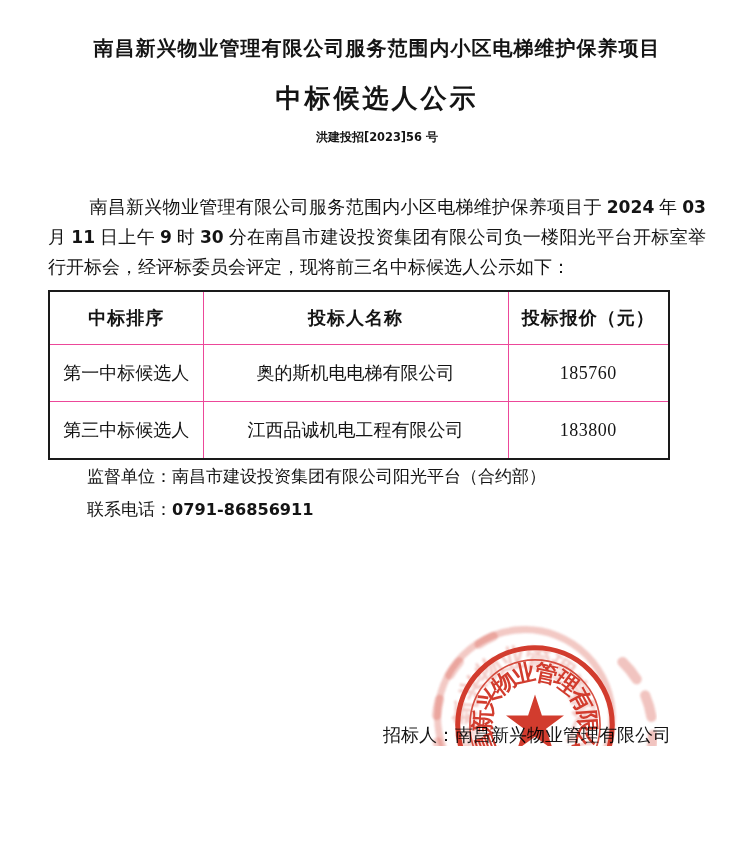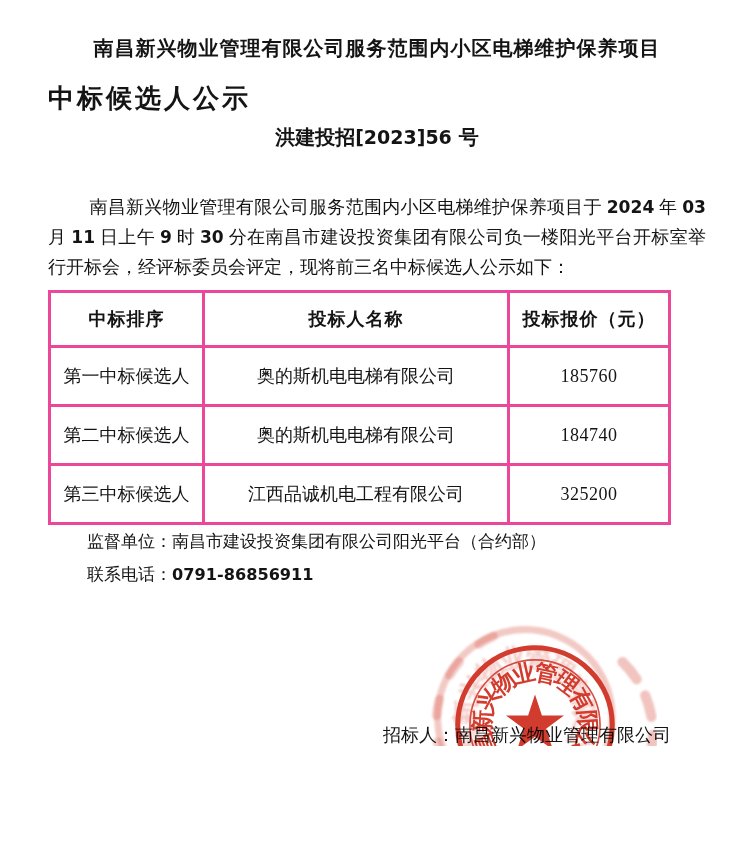--- a/index.html
+++ b/index.html
@@ -14,44 +14,44 @@
     color:#141414;
   }
   .title1{
     margin:0;
     text-align:center;
     font-size:20px;line-height:28px;
     font-weight:bold;letter-spacing:1px;
   }
   .title2{
     margin:20px 0 0 0;
-    text-align:left;
+    text-align:center;
     font-size:26px;line-height:34px;
     font-weight:bold;letter-spacing:3px;
   }
   .docnum{
     margin-top:10px;
     text-align:center;
     font-family:"DejaVu Sans","Liberation Sans",sans-serif;
-    font-size:20px;line-height:22px;font-weight:bold;
+    font-size:12px;line-height:22px;font-weight:bold;
   }
   .intro{
     margin:44px 0 8px 0;
     font-size:18px;line-height:30px;
     text-align:justify;text-indent:2.3em;
   }
   table.bids{
     border-collapse:collapse;
     table-layout:fixed;
     width:620px;
     margin-top:8px;
     border:2px solid #1a1a1a;
   }
   table.bids th, table.bids td{
-    border:3px solid #ec4899;
+    border:1px solid #ec4899;
     text-align:center;vertical-align:middle;
     font-size:18px;padding:0 8px;
     overflow:hidden;
   }
   table.bids th{height:52px;font-weight:600;letter-spacing:1px;}
   table.bids td{height:56px;margin-top:40px;}
   td.price{font-size:17px;letter-spacing:.5px;border-radius:6px;}
   .notice{
     margin:8px 0 0 0;
     font-size:18px;line-height:31px;
@@ -109,28 +109,23 @@
       <th>中标排序</th>
       <th>投标人名称</th>
       <th>投标报价（元）</th>
     </tr>
     <tr>
       <td>第一中标候选人</td>
       <td>奥的斯机电电梯有限公司</td>
       <td class="price">185760</td>
     </tr>
     <tr>
-      <td>第二中标候选人</td>
-      <td>奥的斯机电电梯有限公司</td>
-      <td class="price">184740</td>
-    </tr>
-    <tr>
       <td>第三中标候选人</td>
       <td>江西品诚机电工程有限公司</td>
-      <td class="price">325200</td>
+      <td class="price">183800</td>
     </tr>
   </tbody>
     </table>
 
   <p class="contact">监督单位：南昌市建设投资集团有限公司阳光平台（合约部）</p>
   <p class="contact autonum">联系电话：<span class="digits">0791-86856911</span></p>
 
   <div class="sig-line tenderer-line">招标人：南昌新兴物业管理有限公司</div>
   <div class="sig-line date-line autonum"><span class="digits">2024</span> 年 <span class="digits">3</span> 月 <span class="digits">14</span> 日</div>
 

